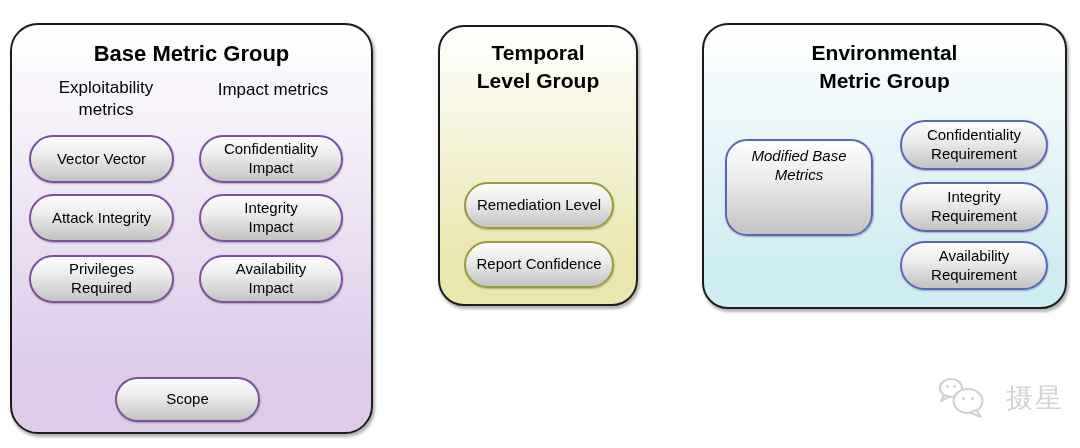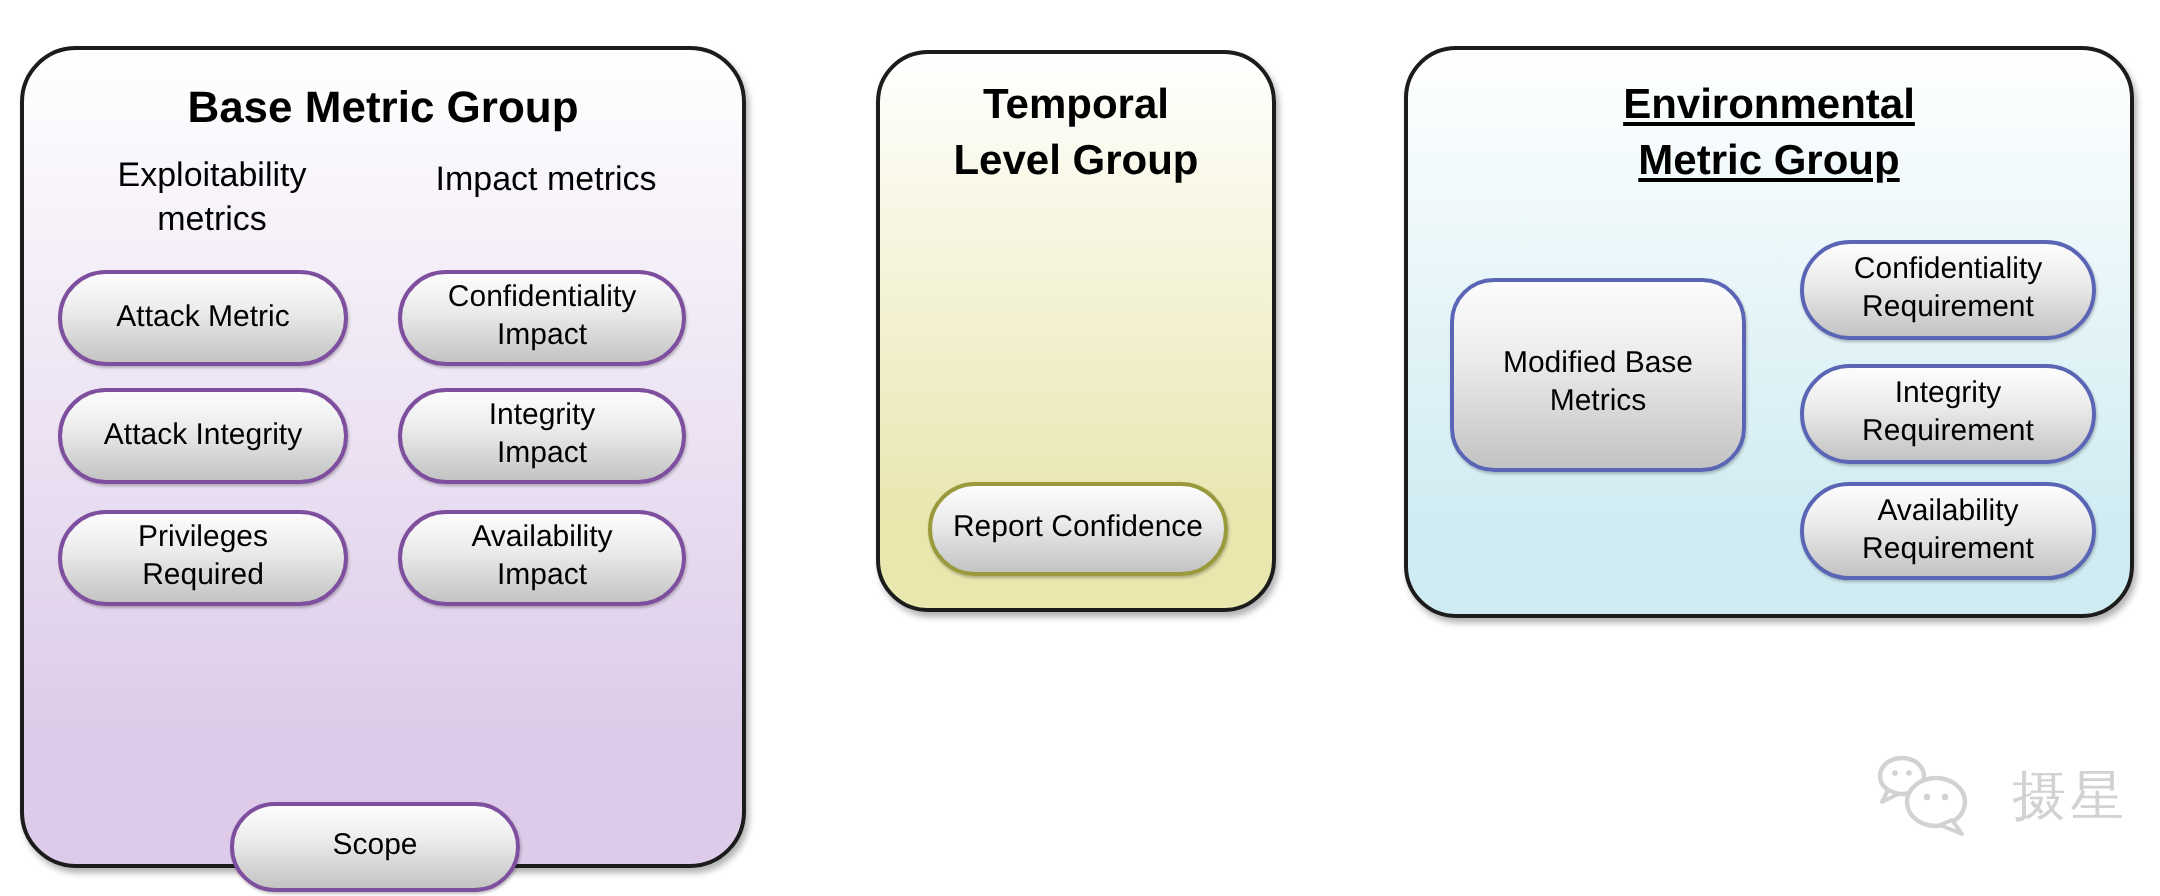--- a/index.html
+++ b/index.html
@@ -49,21 +49,22 @@
     justify-content: center;
     text-align: center;
     font-size: 15px;
     line-height: 1.25;
     white-space: pre-line;
     box-shadow: 0.5px 1px 1.5px rgba(0,0,0,0.25);
   }
   .pill.box {
     border-radius: 22px;
     align-items: flex-start;
-    padding-top: 32px;
+    padding-top: 6px;
+    font-style: italic;
   }
   .watermark {
     position: absolute;
     left: 936px;
     top: 376px;
     display: flex;
     align-items: center;
     gap: 16px;
     color: #d2d2d2;
   }
@@ -79,44 +80,45 @@
 <body>
 
 <div class="canvas">
 
   <section class="group" style="left: 10px; top: 23px; width: 363px; height: 411px; --fill-bottom: #ddcbe9; --pill-border: #7d4f9e;">
     <h2 class="group-title" style="top:14px;">Base Metric Group</h2>
     <div class="subhead" style="left:14px; top:52px; width:160px;">Exploitability
 metrics</div>
     <div class="subhead" style="left:180px; top:54px; width:162px;">Impact metrics</div>
 
-    <div class="pill" style="left:17px; top:110px; width:145px; height:48px;">Attack Metric</div>
+    <div class="pill" style="left:17px; top:110px; width:145px; height:48px;">Vector Vector</div>
     <div class="pill" style="left:17px; top:169px; width:145px; height:48px;">Attack Integrity</div>
     <div class="pill" style="left:17px; top:230px; width:145px; height:48px;">Privileges
 Required</div>
 
     <div class="pill" style="left:187px; top:110px; width:144px; height:48px;">Confidentiality
 Impact</div>
     <div class="pill" style="left:187px; top:169px; width:144px; height:48px;">Integrity
 Impact</div>
     <div class="pill" style="left:187px; top:230px; width:144px; height:48px;">Availability
 Impact</div>
 
-    <div class="pill" style="left:103px; top:352px; width:145px; height:45px;margin-top:24px;">Scope</div>
+    <div class="pill" style="left:103px; top:352px; width:145px; height:45px;">Scope</div>
   </section>
 
   <section class="group" style="left: 438px; top: 25px; width: 200px; height: 281px; border-radius: 26px; --fill-bottom: #e9e6ae; --pill-border: #9a9a3c;">
     <h2 class="group-title" style="top:12px; font-size:21px;">Temporal
 Level Group</h2>
 
+    <div class="pill" style="left:24px; top:155px; width:150px; height:47px;">Remediation Level</div>
     <div class="pill" style="left:24px; top:214px; width:150px; height:47px;">Report Confidence</div>
   </section>
 
   <section class="group" style="left: 702px; top: 23px; width: 365px; height: 286px; border-radius: 26px; --fill-bottom: #cfecf2; --pill-border: #5a66b5;">
-    <h2 class="group-title" style="top:14px; font-size:21px;text-decoration:underline;">Environmental
+    <h2 class="group-title" style="top:14px; font-size:21px;">Environmental
 Metric Group</h2>
 
     <div class="pill box" style="left:21px; top:114px; width:148px; height:97px;">Modified Base
 Metrics</div>
 
     <div class="pill" style="left:196px; top:95px; width:148px; height:50px;">Confidentiality
 Requirement</div>
     <div class="pill" style="left:196px; top:157px; width:148px; height:50px;">Integrity
 Requirement</div>
     <div class="pill" style="left:196px; top:216px; width:148px; height:49px;">Availability

